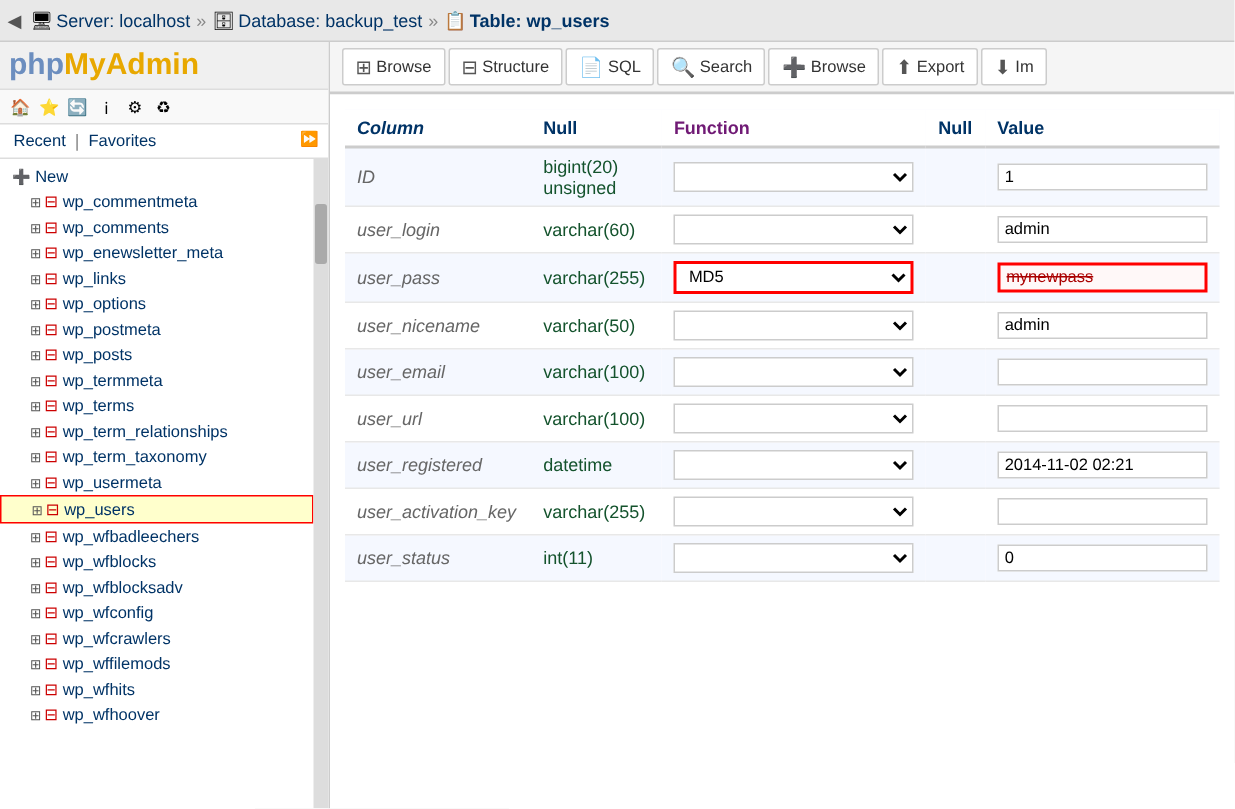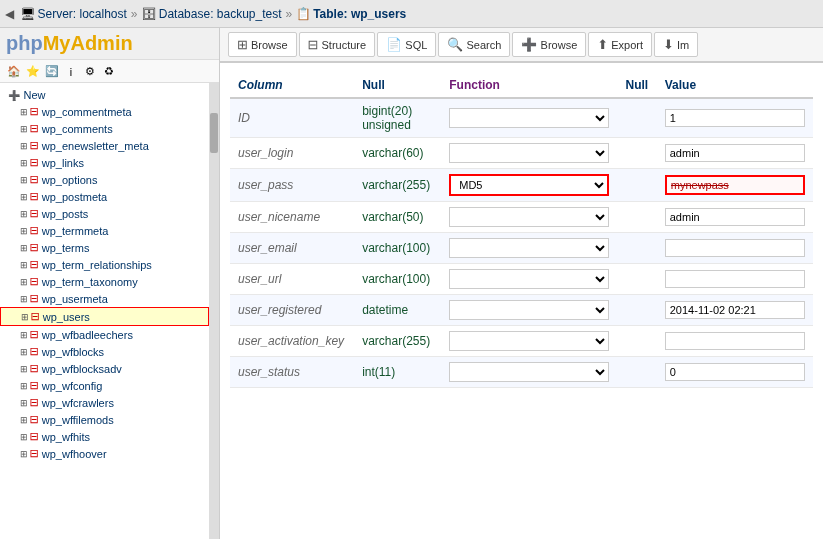--- a/index.html
+++ b/index.html
@@ -84,20 +84,26 @@
 
       <div class="sidebar-icons">
         <span class="sidebar-icon" title="Home">🏠</span>
         <span class="sidebar-icon" title="Favorites">⭐</span>
         <span class="sidebar-icon" title="Refresh">🔄</span>
         <span class="sidebar-icon" title="Info">ℹ</span>
         <span class="sidebar-icon" title="Settings">⚙</span>
         <span class="sidebar-icon" title="Empty">♻</span>
       </div>
 
+      <div class="sidebar-nav-tabs">
+        <span class="sidebar-nav-tab">Recent</span>
+        <span style="margin:0 3px; color:#888;">|</span>
+        <span class="sidebar-nav-tab">Favorites</span>
+        <span style="margin-left:auto; font-size:10px; color:#888;">⏩</span>
+      </div>
 
       <div style="display:flex; flex:1; overflow:hidden;">
         <div class="sidebar-tree" id="sidebar-tree">
 
         <div class="tree-item" style="padding-left: 8px;">
               <span style="margin-right:3px; font-size:10px;">➕</span>
               <span style="color:#036;">New</span>
             </div>
             <div class="tree-item" style="padding-left: 20px;">
         <span style="margin-right:2px; font-size:9px; color:#555;">⊞</span>

